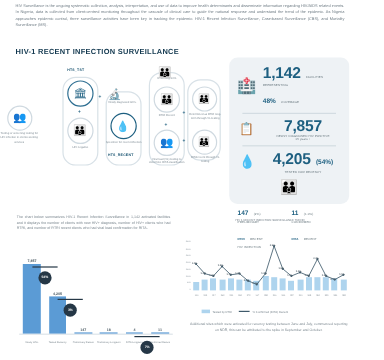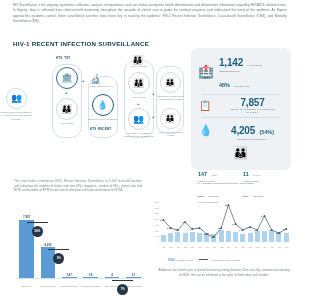--- a/index.html
+++ b/index.html
@@ -50,21 +50,21 @@
   }
 
   
   .stats {
     position: absolute; left: 191px; top: 48px; width: 100px; height: 122px;
     background: #eef2f5; border-radius: 7px; padding: 4px 5px;
   }
   .stat-row { display: flex; align-items: center; gap: 3px; }
   .stat-sep { height:.5px; background:#d3dce2; margin: 2.5px 6px; }
   .stat-txt { flex: 1; }
-  .big { font-size: 10px; font-weight: bold; color: #1d5f80; letter-spacing: -.2px; }
+  .big { font-size: 13px; font-weight: bold; color: #1d5f80; letter-spacing: -.2px; }
   .big-sm { font-size: 5.4px; font-weight: bold; color: #1d5f80; }
   .lbl { font-size: 2.5px; color: #69787f; line-height: 1.3; letter-spacing:.1px; }
   .lbl-b { font-size: 2.5px; color:#1d5f80; font-weight:bold; line-height:1.3;}
   .ico-wrap {
     width: 20px; display:flex; align-items:center; justify-content:center;
   }
   .split { display:flex; gap:4px; padding: 0 2px; }
   .split > div { flex:1; }
 
   

